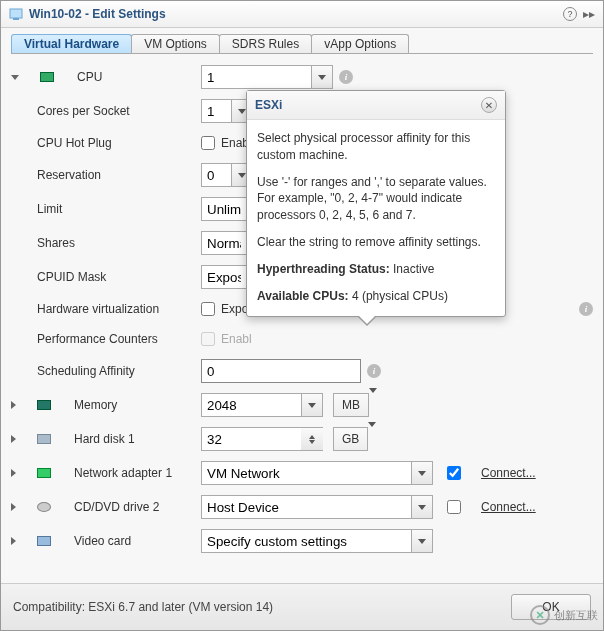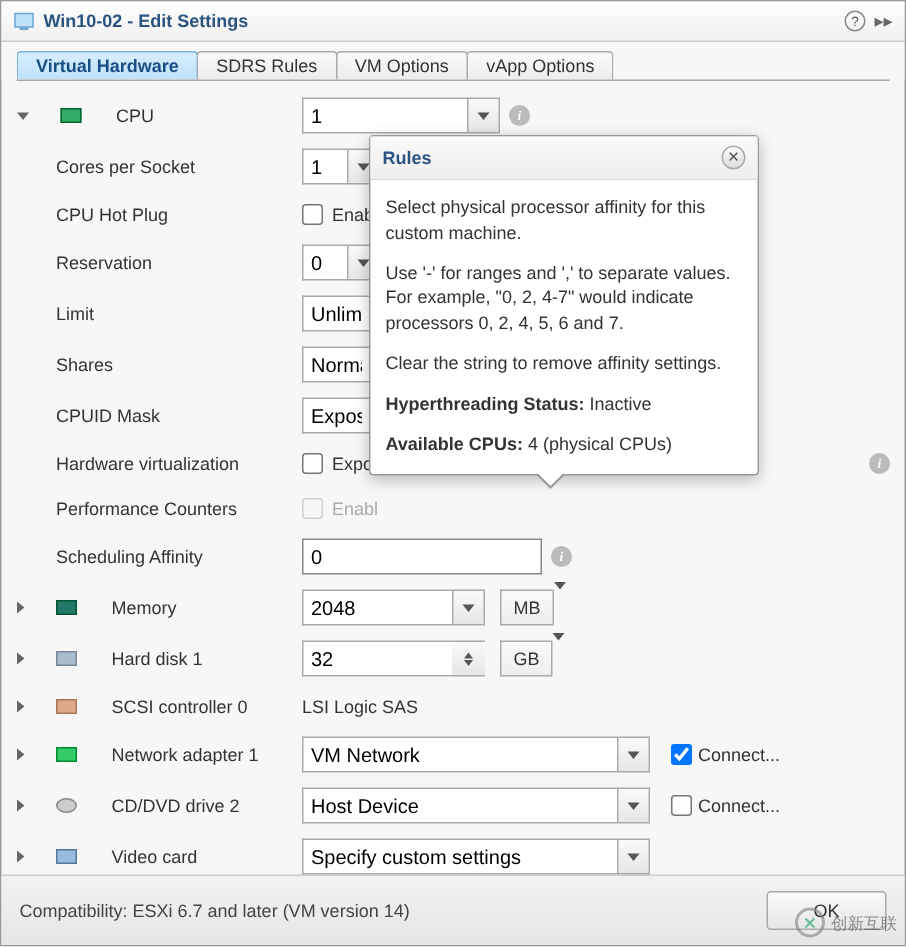--- a/index.html
+++ b/index.html
@@ -38,21 +38,21 @@
   .spin-arrows span { width:0;height:0;border-left:3px solid transparent;border-right:3px solid transparent;}
   .spin-arrows .up { border-bottom:4px solid #555;}
   .spin-arrows .dn { border-top:4px solid #555;}
   .drop-arrow { width:0;height:0;border-left:4px solid transparent;border-right:4px solid transparent;border-top:5px solid #555;}
   .info-icon { display:inline-flex; width:14px; height:14px; border-radius:50%; background:#bbb; color:#fff; align-items:center; justify-content:center; font-style:italic; font-weight:bold; font-size:9px; cursor:pointer; font-family: Georgia, serif;}
   input[type=checkbox]{ width:14px; height:14px; }
   .chk-label { color:#333;}
   .chk-label.disabled { color:#aaa;}
   .unit-combo { display:flex; margin-left:4px;}
   .unit-combo .txt { border:1px solid #aaa; padding:3px 8px; height:24px; background:linear-gradient(#fafafa,#eee); border-right:none; display:flex; align-items:center;}
-  .connect { margin-left:8px; display:flex; align-items:center; gap:4px;}
+  .connect { margin-left:8px; display:flex; align-items:center; gap:20px;text-decoration:underline;}
   .compat-bar { border-top:1px solid #ccc; padding:10px 12px; display:flex; align-items:center; background:linear-gradient(#f2f2f2,#e6e6e6);}
   .compat-bar .txt { flex:1; color:#444;}
   .btn-ok { width:80px; height:26px; border:1px solid #aaa; border-radius:3px; background:linear-gradient(#fafafa,#e6e6e6); display:flex; align-items:center; justify-content:center; cursor:pointer;}
   
   .tooltip { position:absolute; left:246px; top:90px; width:260px; background:#fff; border:1px solid #999; border-radius:3px; box-shadow:0 3px 10px rgba(0,0,0,.25); z-index:10;}
   .tooltip .hd { display:flex; align-items:center; padding:6px 8px; border-bottom:1px solid #ddd; background:linear-gradient(#fafafa,#eee);}
   .tooltip .hd .t { flex:1; font-weight:bold; color:#2b5481;}
   .tooltip .hd .x { width:16px; height:16px; border:1px solid #aaa; border-radius:50%; background:linear-gradient(#fafafa,#ddd); display:flex; align-items:center; justify-content:center; font-size:10px; color:#555; cursor:pointer;}
   .tooltip .bd { padding:10px; color:#333; line-height:1.4;}
   .tooltip .bd p { margin-bottom:10px;}
@@ -72,22 +72,22 @@
         <rect x="1" y="2" width="12" height="9" fill="#bde1fb" stroke="#6da6d4"></rect>
         <rect x="4" y="11" width="6" height="2" fill="#6da6d4"></rect>
       </svg>
     <span class="title">Win10-02 - Edit Settings</span>
     <span class="help-circle">?</span>
     <span class="arrows">▸▸</span>
   </div>
 
   <div class="tabs">
     <div class="tab active">Virtual Hardware</div>
+    <div class="tab">VM Options</div>
     <div class="tab">SDRS Rules</div>
-    <div class="tab">VM Options</div>
     <div class="tab">vApp Options</div>
   </div>
   <div class="tab-underline"></div>
 
   <div class="body">
 
     <div class="row">
       <div class="label-col">
         <span class="tri down"></span>
         <span class="dev-icon cpu"></span>
@@ -243,30 +243,20 @@
               </div>
             </div>
         </div>
         <div class="unit-combo">
           <div class="txt">GB</div>
           <div class="btn drop" style="border-left:1px solid #aaa"><span class="drop-arrow"></span></div>
         </div>
       </div>
     </div>
 
-    <div class="row">
-      <div class="label-col">
-        <span class="tri right"></span>
-        <span class="dev-icon scsi"></span>
-        <span>SCSI controller 0</span>
-      </div>
-      <div class="ctrl-col">
-        <span>LSI Logic SAS</span>
-      </div>
-    </div>
 
     <div class="row">
       <div class="label-col">
         <span class="tri right"></span>
         <span class="dev-icon net"></span>
         <span>Network adapter 1</span>
       </div>
       <div class="ctrl-col">
         <div class="combo">
           <input style="width: 210px;" value="VM Network">
@@ -321,21 +311,21 @@
 
   <div class="compat-bar">
     <span class="txt">Compatibility: ESXi 6.7 and later (VM version 14)</span>
     <div class="btn-ok">OK</div>
   </div>
 
 </div>
 
 <div class="tooltip">
   <div class="hd">
-    <span class="t">Rules</span>
+    <span class="t">ESXi</span>
     <span class="x">✕</span>
   </div>
   <div class="bd">
     <p>Select physical processor affinity for this custom machine.</p>
     <p>Use '-' for ranges and ',' to separate values. For example, "0, 2, 4-7" would indicate processors 0, 2, 4, 5, 6 and 7.</p>
     <p>Clear the string to remove affinity settings.</p>
     <p><b>Hyperthreading Status:</b><span> Inactive</span></p>
     <p style="margin-bottom:2px"><b>Available CPUs:</b><span> 4 (physical CPUs)</span></p>
   </div>
   <div class="pointer"></div>

